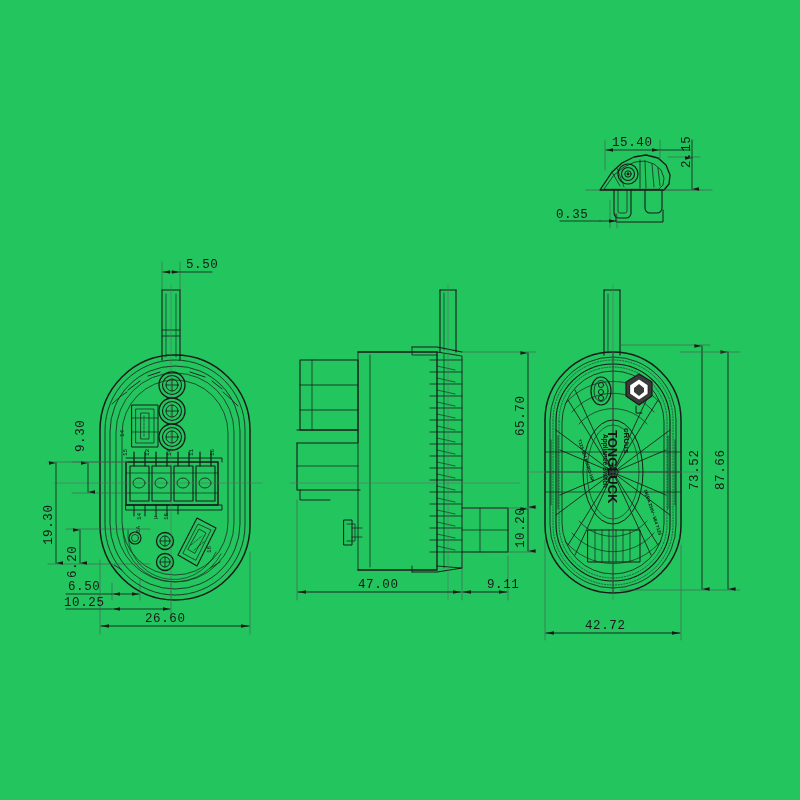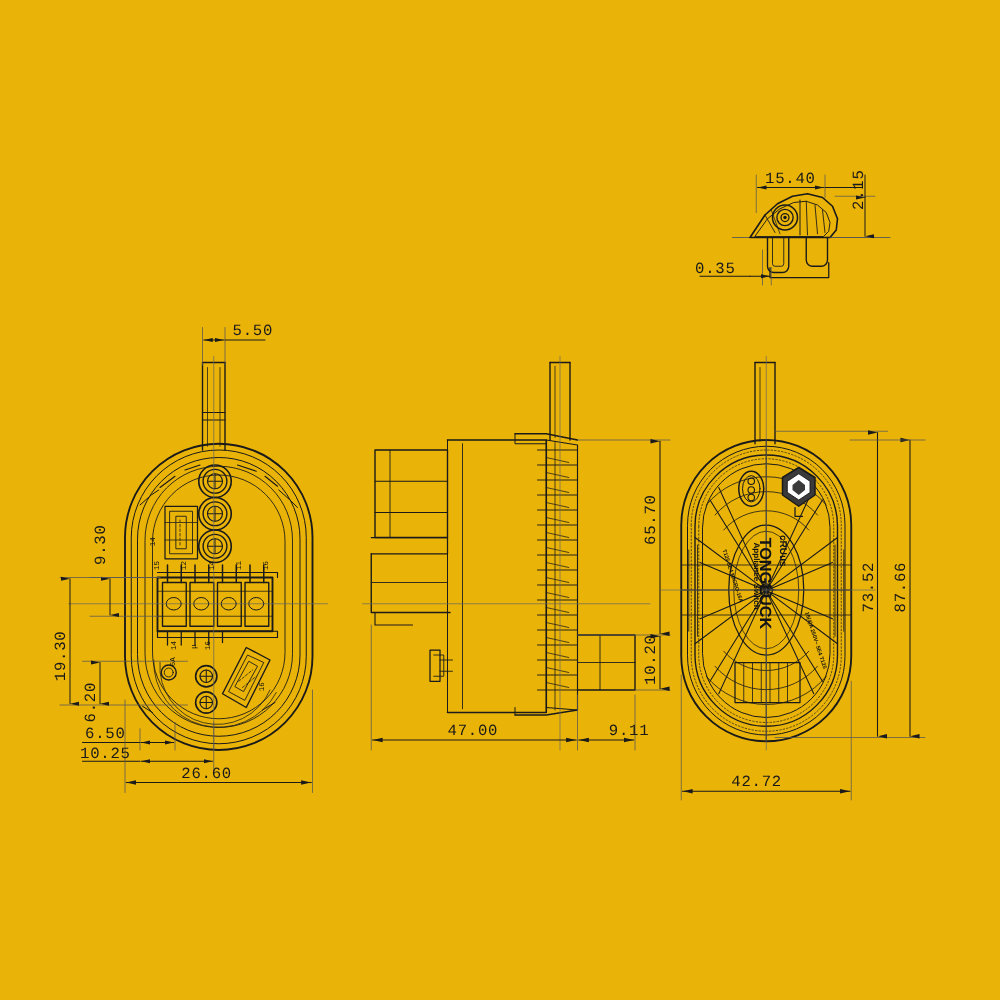--- a/index.html
+++ b/index.html
@@ -4,21 +4,21 @@
 <style>
   html, body {
     margin: 0;
     padding: 0;
     background: #ffffff;
   }
   #sheet {
     position: relative;
     width: 800px;
     height: 800px;
-    background: #eab308;
+    background: #22c55e;
     font-family: "Liberation Sans", sans-serif;
     overflow: hidden;
   }
   #sheet svg {
     position: absolute;
     left: 0;
     top: 0;
   }
   .dimtxt {
     font-family: "Liberation Mono", monospace;

